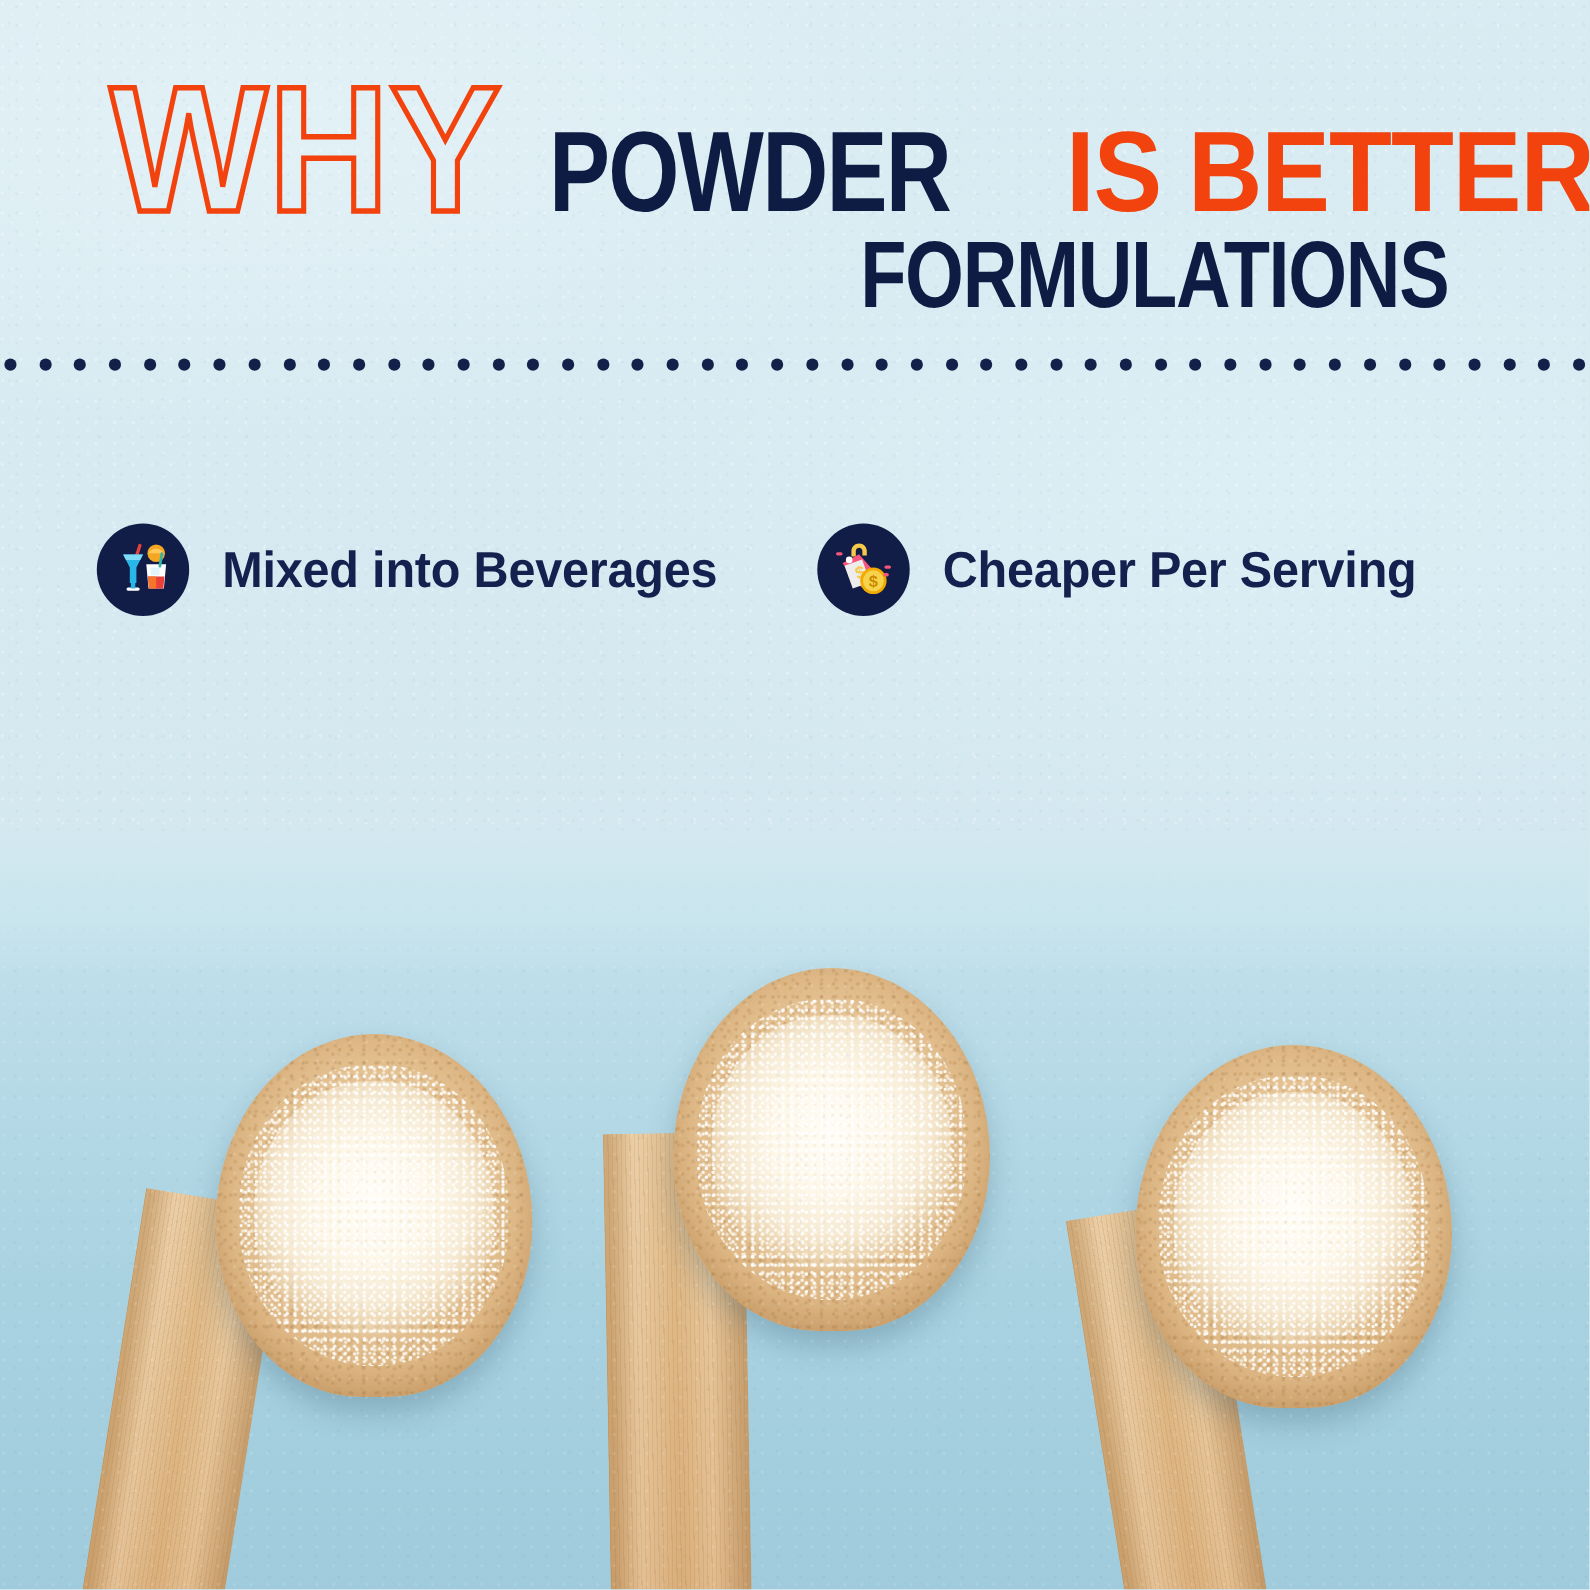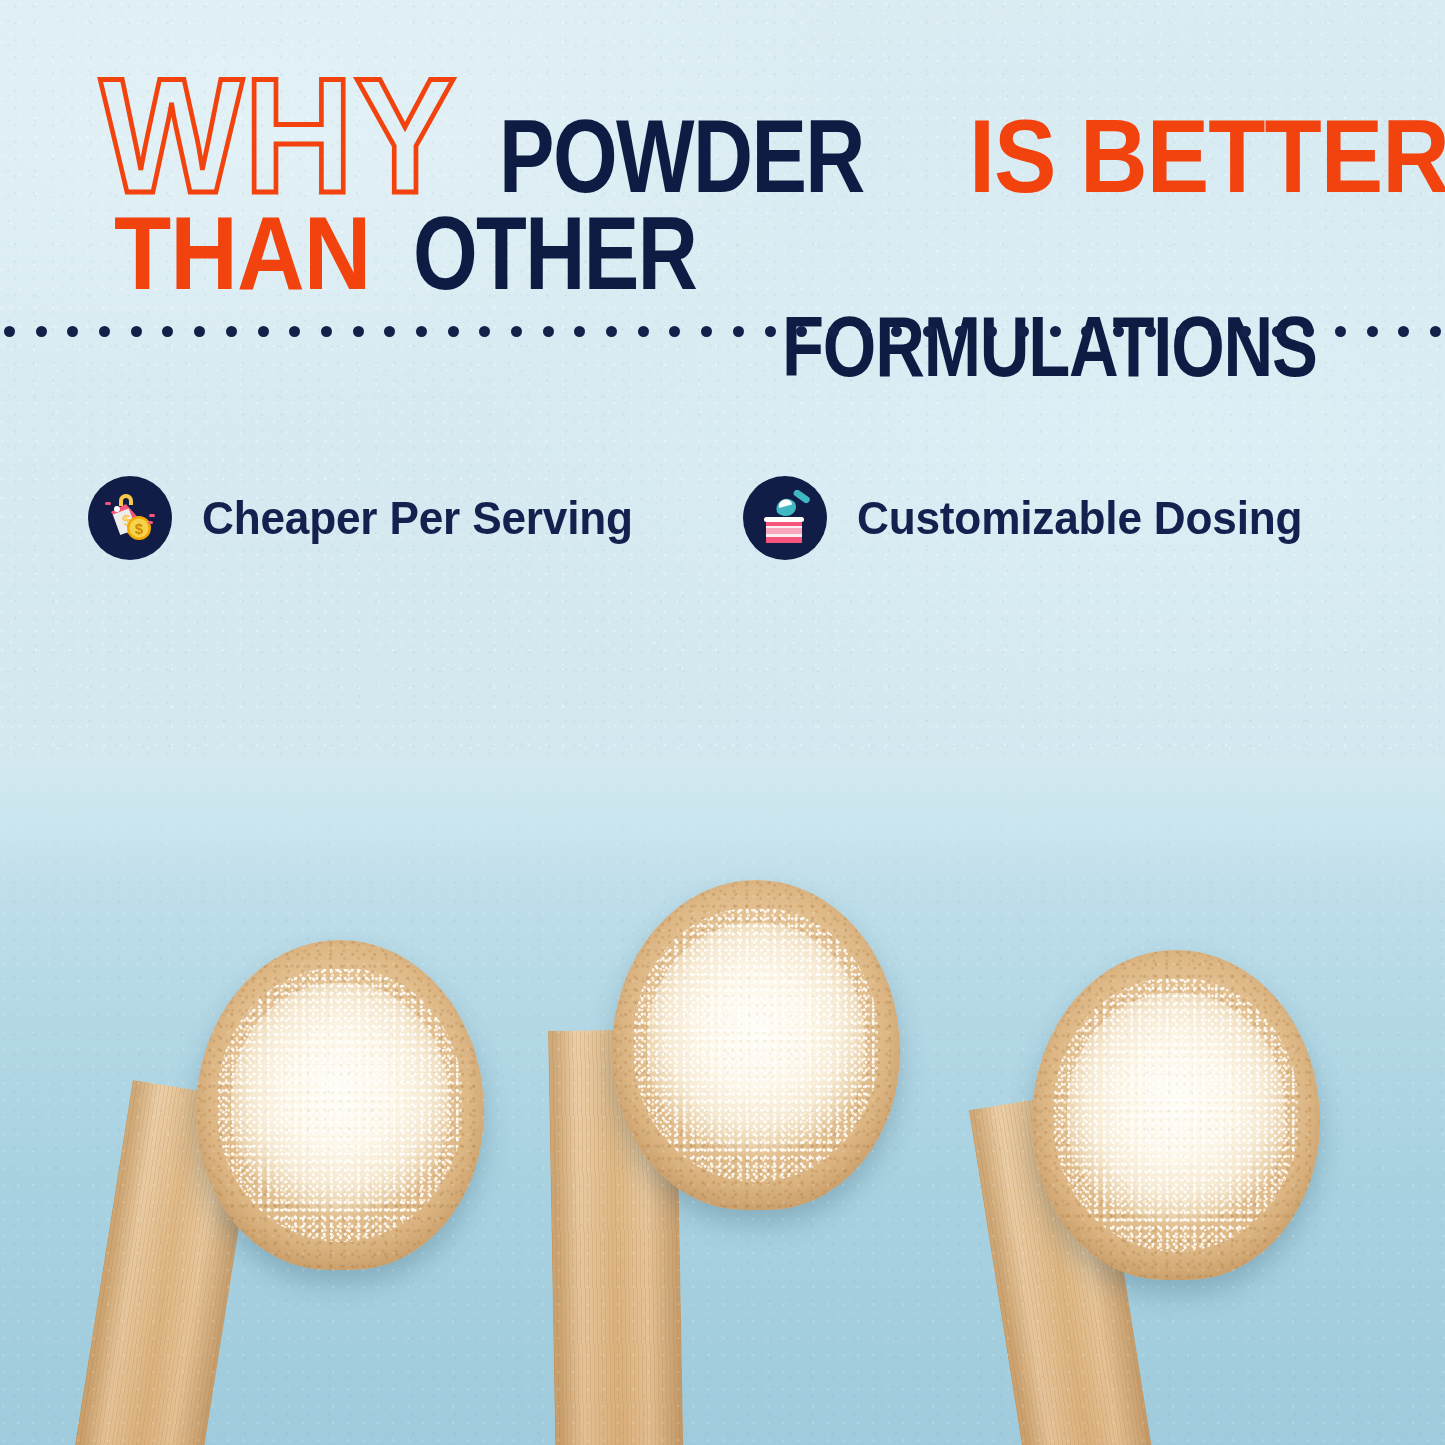--- a/index.html
+++ b/index.html
@@ -180,23 +180,20 @@
 <body>
 
 <div id="infographic">
 
   <div class="headline">
 
     <div class="hl-line hl-line1">
       <span class="word w-why">WHY</span><span class="sp"></span><span class="word w-powder">POWDER</span><span class="sp-sm"></span><span class="word w-is">IS</span><span class="sp-sm"></span><span class="word w-better">BETTER</span>
     </div>
 
-    <div class="hl-line hl-line2">
-      <span class="word w-than">THAN</span><span class="sp-sm"></span><span class="word w-other">OTHER</span>
-    </div>
 
     <div class="hl-line hl-line3">
       <span class="word w-form">FORMULATIONS</span>
     </div>
 
   </div>
 
   <div class="divider" id="divider">
       <span class="dot" style="background: rgb(19, 32, 74);"></span>
       <span class="dot" style="background: rgb(19, 32, 74);"></span>
@@ -242,55 +239,59 @@
       <span class="dot" style="background: rgb(19, 32, 74);"></span>
       <span class="dot" style="background: rgb(19, 32, 74);"></span>
       <span class="dot" style="background: rgb(19, 32, 74);"></span>
       <span class="dot" style="background: rgb(19, 32, 74);"></span>
       <span class="dot" style="background: rgb(19, 32, 74);"></span>
     </div>
 
   <div class="benefits">
 
 
+    <div class="benefit col2">
+      <div class="badge">
+        <svg width="56" height="56" viewBox="0 0 56 56">
+          <circle cx="40" cy="13" r="8" fill="#F5A623"></circle>
+          <path d="M33 13a8 8 0 0 1 14 0z" fill="#FFC95C"></path>
+          <rect x="22" y="4" width="3" height="14" rx="1.5" fill="#E8413A" transform="rotate(18 23 11)"></rect>
+          <path d="M10 14h18l-6 12v14h-6V26z" fill="#29B6E8"></path>
+          <path d="M10 14h18l-2.5 5h-13z" fill="#7EDCF7"></path>
+          <rect x="13" y="44" width="12" height="3" rx="1.5" fill="#ffffff"></rect>
+          <rect x="17" y="39" width="4" height="6" fill="#29B6E8"></rect>
+          <path d="M31 23h18l-2 22H33z" fill="#ffffff"></path>
+          <path d="M32.5 34h15l-1 11H33.5z" fill="#E8413A"></path>
+          <path d="M32.5 34h7.5v11h-6.5z" fill="#F5762A"></path>
+          <rect x="35" y="26" width="8" height="7" fill="#dff4fb" opacity=".95"></rect>
+          <rect x="43" y="12" width="2.5" height="14" rx="1.2" fill="#2FB6A8" transform="rotate(9 44 19)"></rect>
+        </svg>
+      </div>
+      <div class="benefit-label">Mixed into Beverages</div>
+    </div>
 
     <div class="benefit">
       <div class="badge">
         <svg width="56" height="56" viewBox="0 0 56 56">
           <path d="M24 4c-4 0-7 3-7 7v5h4v-5c0-1.8 1.3-3 3-3s3 1.2 3 3v4h4v-4c0-4-3-7-7-7z" fill="#F7C948"></path>
           <path d="M9 20l16-6 14 21-16 9z" fill="#F7567C" transform="rotate(-8 24 22)"></path>
           <rect x="14" y="21" width="17" height="22" fill="#EDEDED" transform="rotate(-20 22 32)"></rect>
           <text x="21" y="37" font-family="Liberation Sans, sans-serif" font-size="16" font-weight="700" fill="#F7C948" transform="rotate(-20 22 32)">$</text>
           <circle cx="15" cy="19" r="3" fill="#ffffff"></circle>
           <circle cx="37" cy="38" r="12" fill="#F2A900"></circle>
           <circle cx="37" cy="38" r="9.5" fill="#F7D34D"></circle>
           <text x="37" y="44" text-anchor="middle" font-family="Liberation Sans, sans-serif" font-size="15" font-weight="700" fill="#C98A00">$</text>
           <rect x="3" y="12" width="6" height="3" rx="1.5" fill="#F7567C"></rect>
           <rect x="47" y="24" width="6" height="3" rx="1.5" fill="#F7567C"></rect>
           <rect x="46" y="31" width="5" height="3" rx="1.5" fill="#F7567C"></rect>
         </svg>
       </div>
       <div class="benefit-label">Cheaper Per Serving</div>
     </div>
 
-    <div class="benefit col2">
-      <div class="badge">
-        <svg width="56" height="56" viewBox="0 0 56 56">
-          <rect x="36" y="3" width="18" height="7" rx="3.5" fill="#3FB8C4" transform="rotate(35 45 6)"></rect>
-          <path d="M20 22c-2-6 2-12 8-13 6-1 11 3 11 8 0 5-5 9-10 9-4 0-8-2-9-4z" fill="#3FB8C4"></path>
-          <path d="M22 18c-1-4 2-8 6-8.5 4-.5 7 2 7 5z" fill="#ffffff"></path>
-          <rect x="9" y="30" width="36" height="23" rx="3" fill="#FBEFF1"></rect>
-          <rect x="9" y="30" width="36" height="6" fill="#F7567C"></rect>
-          <rect x="9" y="38" width="36" height="6" fill="#F7A8BC"></rect>
-          <rect x="9" y="47" width="36" height="6" fill="#F7567C"></rect>
-          <rect x="7" y="27" width="40" height="5" rx="2.5" fill="#ffffff"></rect>
-        </svg>
-      </div>
-      <div class="benefit-label">Customizable Dosing</div>
-    </div>
 
   </div>
 
   <div class="photo">
     <div class="photo-grain"></div>
 
     <div class="spoon" id="spoon-left">
       <div class="handle"></div>
       <div class="bowl">
         <div class="powder"></div>

